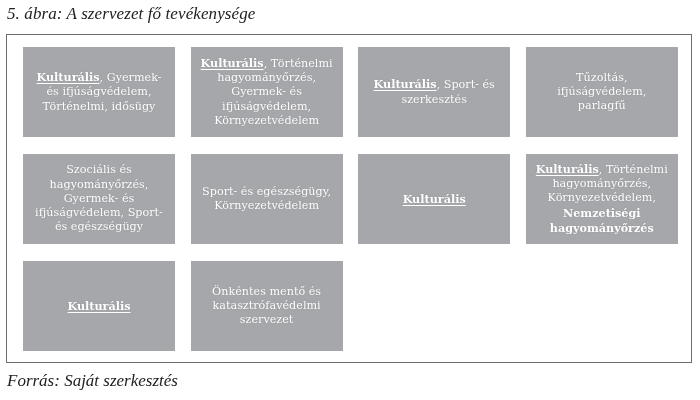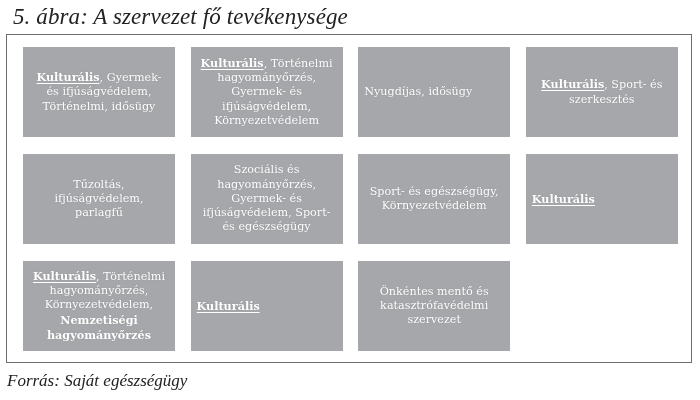--- a/index.html
+++ b/index.html
@@ -9,25 +9,25 @@
     }
     body {
       width: 700px;
       height: 400px;
       position: relative;
       overflow: hidden;
       font-family: "DejaVu Serif", "Liberation Serif", serif;
     }
     .caption-top {
       position: absolute;
-      left: 13px;
+      left: 7px;
       top: 4px;
       font-family: "Liberation Serif", serif;
       font-style: italic;
-      font-size: 23px;
+      font-size: 17px;
       color: #222222;
       letter-spacing: 0.1px;
     }
     .frame {
       position: absolute;
       left: 6px;
       top: 34px;
       width: 686px;
       height: 329px;
       border: 1px solid #6e6e6e;
@@ -44,20 +44,21 @@
       grid-template-columns: 152px 152px 152px 152px;
       grid-template-rows: 90px 90px 90px;
       column-gap: 15.6px;
       row-gap: 17px;
     }
     .cell {
       background: #a6a7ab;
       color: #ffffff;
       display: flex;
       align-items: center;
+      justify-content: center;
       text-align: center;
       padding: 4px 6px;
       box-sizing: border-box;
       font-family: "DejaVu Serif", serif;
       font-size: 11.2px;
       line-height: 14.2px;
       text-shadow: 0 0 1px rgba(120,120,120,0.6);
     }
     .cell .txt { display: block; }
     .seg-u {
@@ -85,23 +86,20 @@
 
 <div class="grid">
 
   <div class="cell">
     <span class="txt"><span class="seg-u">Kulturális</span><span>, Gyermek- és ifjúságvédelem, Történelmi, idősügy</span></span>
   </div>
   <div class="cell">
     <span class="txt"><span class="seg-u">Kulturális</span><span>, Történelmi hagyományőrzés, Gyermek- és ifjúságvédelem, Környezetvédelem</span></span>
   </div>
   <div class="cell">
-    <span class="txt">Nyugdíjas, idősügy</span>
-  </div>
-  <div class="cell">
     <span class="txt"><span class="seg-u">Kulturális</span><span>, Sport- és szerkesztés</span></span>
   </div>
 
   <div class="cell">
     <span class="txt">Tűzoltás, ifjúságvédelem, parlagfű</span>
   </div>
   <div class="cell">
     <span class="txt">Szociális és hagyományőrzés, Gyermek- és ifjúságvédelem, Sport- és egészségügy</span>
   </div>
   <div class="cell">
@@ -115,13 +113,13 @@
     <span class="txt"><span class="seg-u">Kulturális</span><span>, Történelmi hagyományőrzés, Környezetvédelem, </span><span class="seg-b">Nemzetiségi hagyományőrzés</span></span>
   </div>
   <div class="cell">
     <span class="txt seg-u">Kulturális</span>
   </div>
   <div class="cell">
     <span class="txt">Önkéntes mentő és katasztrófavédelmi szervezet</span>
   </div>
 </div>
 
-<div class="caption-bottom">Forrás: Saját egészségügy</div>
+<div class="caption-bottom">Forrás: Saját szerkesztés</div>
 
 </body></html>

